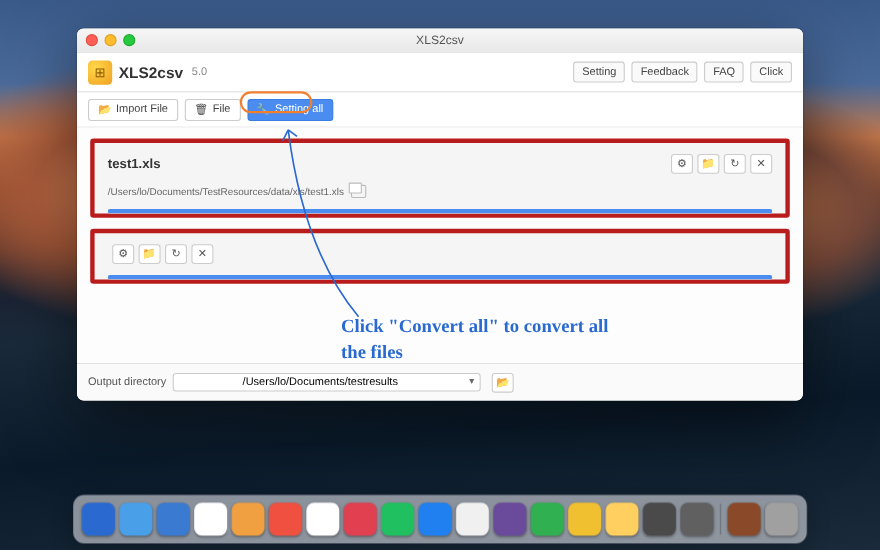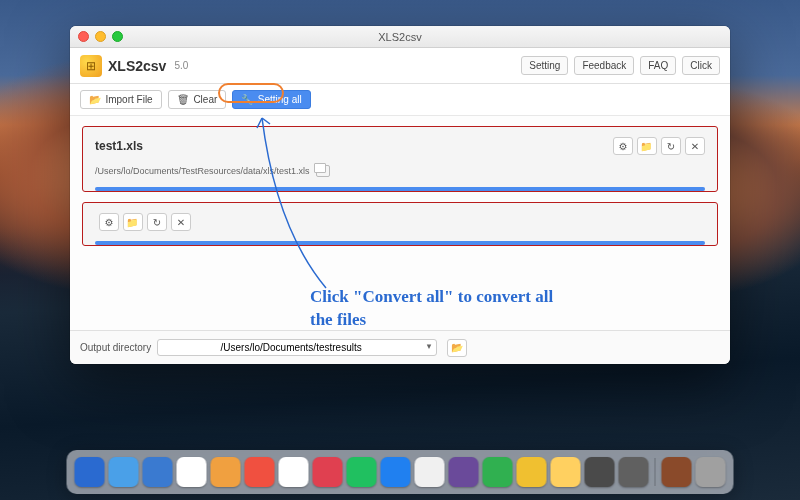--- a/index.html
+++ b/index.html
@@ -21,21 +21,21 @@
 .logo { width: 22px; height: 22px; border-radius: 4px; background: radial-gradient(circle at 30% 30%, #ffd84a, #f0a020); display: flex; align-items: center; justify-content: center; font-size: 12px; color: #8a5a00; }
 .appname { font-size: 14px; font-weight: 600; color: #333; }
 .appver { font-size: 10px; color: #888; margin-left: 2px; text-align: right; }
 .spacer { flex: 1; }
 .hdrbtn { font-size: 10px; color: #444; background: #fafafa; border: 1px solid #ccc; border-radius: 3px; padding: 3px 7px; cursor: pointer; }
 .toolbar { height: 32px; border-bottom: 1px solid #e8e8e8; display: flex; align-items: center; padding: 0 10px; gap: 6px; }
 .tbtn { font-size: 10px; color: #444; background: #fff; border: 1px solid #ccc; border-radius: 3px; padding: 3px 8px; display: flex; align-items: center; gap: 4px; cursor: pointer; }
 .tbtn.primary { background: #4a8cf0; border-color: #3a7ce0; color: #fff; }
 .ring { position: absolute; left: 218px; top: 83px; width: 66px; height: 20px; border: 2px solid #f08030; border-radius: 10px; pointer-events: none; }
 .body { flex: 1; overflow: auto; background: #fdfdfd; }
-.card { margin: 10px 12px; background: #f5f5f5; border: 1px solid #b91c1c; border-radius: 3px; padding: 10px 12px 0; }
+.card { margin: 10px 12px; background: #f5f5f5; border: 4px solid #b91c1c; border-radius: 3px; padding: 10px 12px 0; }
 .cardhead { display: flex; align-items: center; }
 .fname { font-size: 12px; font-weight: 600; color: #333; flex: 1; }
 .iconbtn { width: 20px; height: 18px; background: #fff; border: 1px solid #ccc; border-radius: 3px; margin-left: 4px; display: flex; align-items: center; justify-content: center; font-size: 10px; color: #555; cursor: pointer; }
 .pathrow { display: flex; align-items: center; margin-top: 10px; gap: 6px; }
 .path { font-size: 9px; color: #666; }
 .copyic { width: 14px; height: 12px; border: 1px solid #bbb; border-radius: 2px; position: relative; cursor: pointer; }
 .copyic::before { content: ""; position: absolute; width: 10px; height: 8px; border: 1px solid #bbb; border-radius: 1px; left: -3px; top: -3px; background: #fff; }
 .pbar { height: 4px; background: #ddd; border-radius: 2px; margin-top: 10px; position: relative; overflow: hidden; }
 .pfill { position: absolute; inset: 0; background: #4a8cf0; }
 .footer { height: 34px; border-top: 1px solid #e0e0e0; display: flex; align-items: center; padding: 0 10px; gap: 6px; background: #fafafa; border-radius: 0 0 6px 6px; }
@@ -75,21 +75,21 @@
     <button class="hdrbtn">Click</button>
   </div>
 
   <div class="toolbar">
     <button class="tbtn">
       <span>📂</span>
       <span>Import File</span>
     </button>
     <button class="tbtn">
       <span>🗑</span>
-      <span>Clear</span>
+      <span>File</span>
     </button>
     <button class="tbtn primary">
       <span>🔧</span>
       <span>Setting all</span>
     </button>
   </div>
 
   <div class="body">
     <div class="card">
       <div class="cardhead">

